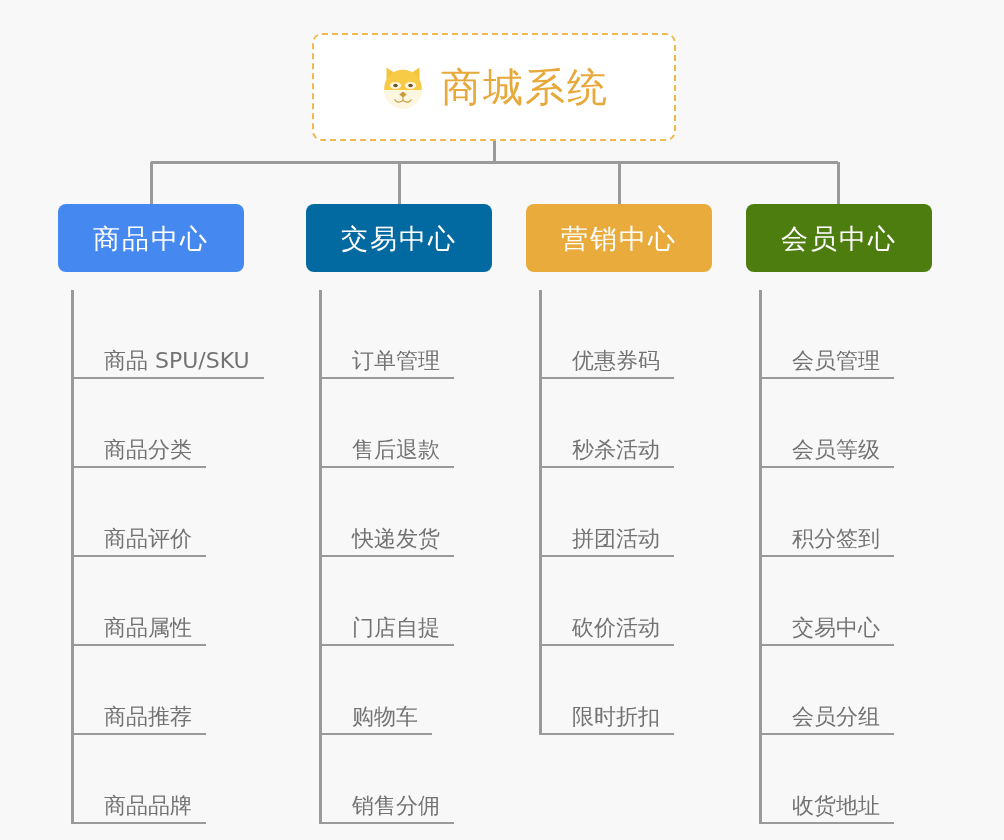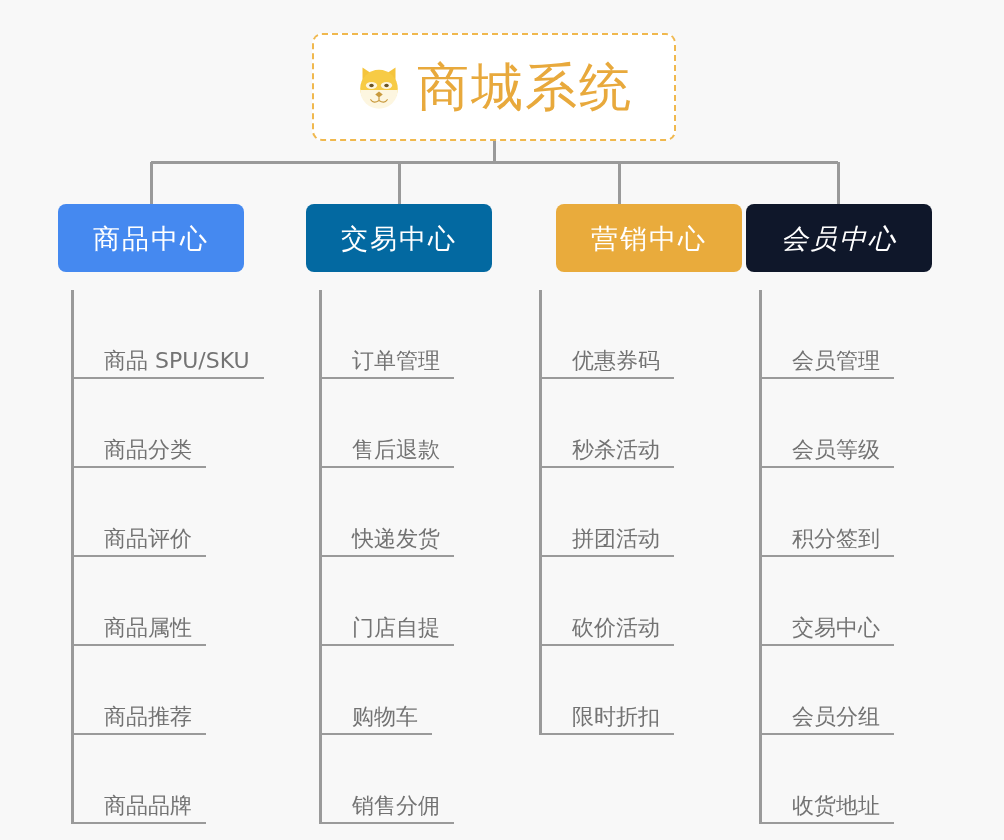--- a/index.html
+++ b/index.html
@@ -35,21 +35,21 @@
     justify-content: center;
     gap: 14px;
   }
   #root-icon {
     width: 48px;
     height: 48px;
     flex: 0 0 auto;
     display: block;
   }
   #root-title {
-    font-size: 52px;
+    font-size: 40px;
     line-height: 1;
     color: #e8a93c;
     letter-spacing: 2px;
     white-space: nowrap;
   }
 
   
   #connectors {
     position: absolute;
     left: 0;
@@ -220,21 +220,21 @@
         <span class="leaf-label">购物车</span>
       </div>
       <div class="leaf-item">
         <span class="leaf-underline" style="width: 132px;"></span>
         <span class="leaf-label">销售分佣</span>
       </div>
     </div>
   </div>
 
   <div class="column col-2">
-    <div class="cat-box" style="background: rgb(233, 171, 60); margin-left: 30px;">
+    <div class="cat-box" style="background: rgb(233, 171, 60);">
       <span class="cat-label">营销中心</span>
     </div>
     <div class="leaf-list">
       <div class="leaf-item">
         <span class="leaf-underline" style="width: 132px;"></span>
         <span class="leaf-label">优惠券码</span>
       </div>
       <div class="leaf-item">
         <span class="leaf-underline" style="width: 132px;"></span>
         <span class="leaf-label">秒杀活动</span>
@@ -248,21 +248,21 @@
         <span class="leaf-label">砍价活动</span>
       </div>
       <div class="leaf-item">
         <span class="leaf-underline" style="width: 132px;"></span>
         <span class="leaf-label">限时折扣</span>
       </div>
     </div>
   </div>
 
   <div class="column col-3">
-    <div class="cat-box" style="background: #0f172a; font-style: italic;">
+    <div class="cat-box" style="background: #4d7c0f;">
       <span class="cat-label">会员中心</span>
     </div>
     <div class="leaf-list">
       <div class="leaf-item">
         <span class="leaf-underline" style="width: 132px;"></span>
         <span class="leaf-label">会员管理</span>
       </div>
       <div class="leaf-item">
         <span class="leaf-underline" style="width: 132px;"></span>
         <span class="leaf-label">会员等级</span>

